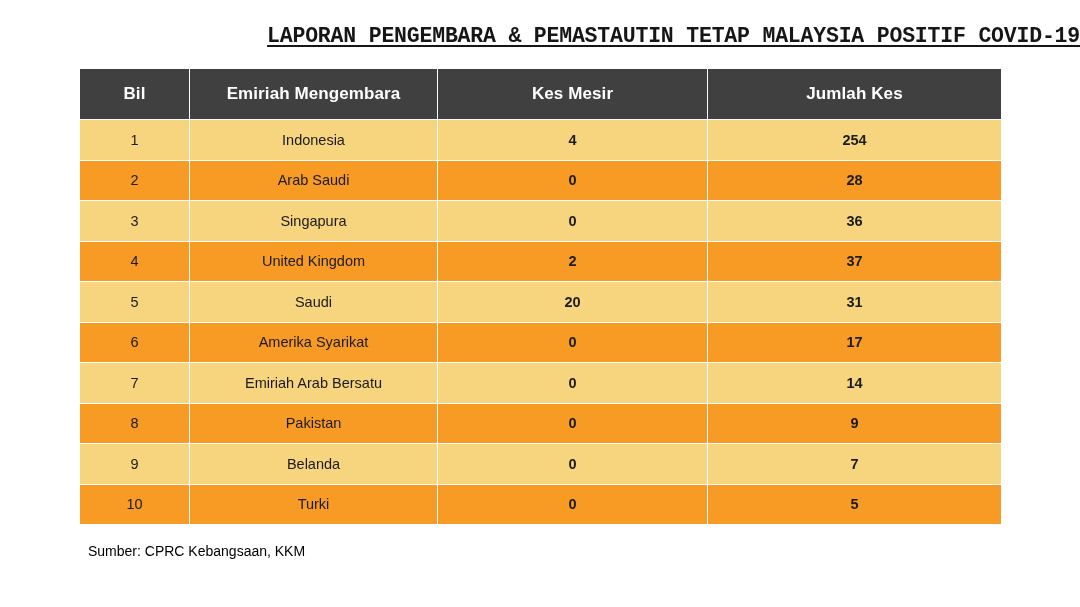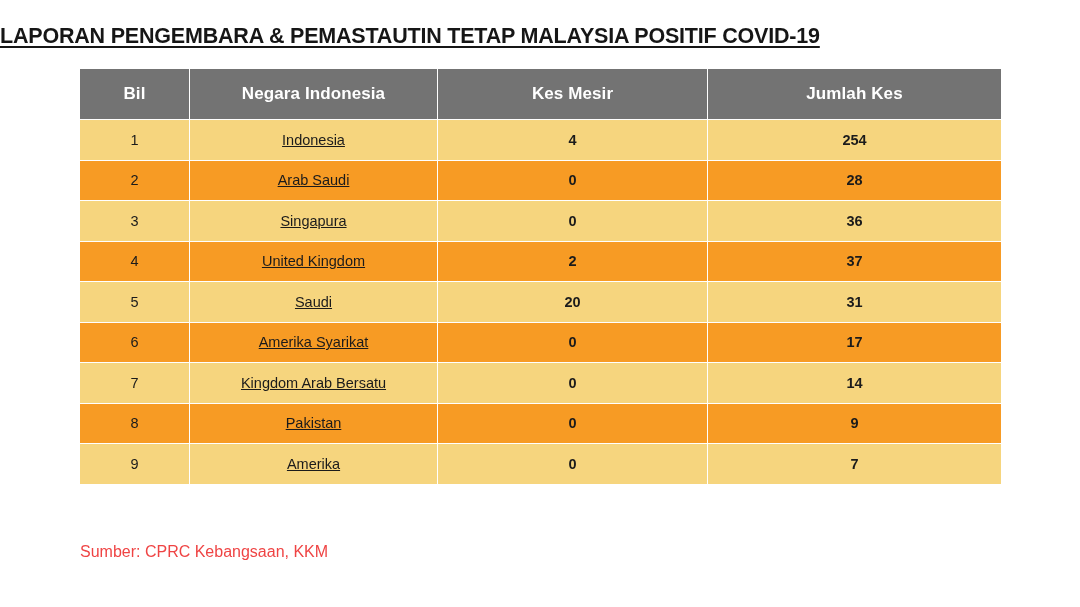--- a/index.html
+++ b/index.html
@@ -15,21 +15,22 @@
     overflow: hidden;
   }
   .page {
     position: relative;
     width: 1080px;
     height: 607px;
     box-sizing: border-box;
   }
   .title-block {
     padding-top: 22px;
-    text-align: left;
+    text-align: right;
+    font-family: Liberation Mono, monospace;
   }
   .title-line {
     font-size: 21.5px;
     font-weight: bold;
     letter-spacing: -0.2px;
     line-height: 29px;
     text-decoration: underline;
     text-underline-offset: 3px;
     color: #161616;
     white-space: nowrap;
@@ -42,21 +43,21 @@
     border-collapse: collapse;
     width: 100%;
     table-layout: fixed;
   }
   table.report col.c-bil { width: 110px; }
   table.report col.c-country { width: 248px; }
   table.report col.c-new { width: 270px; }
   table.report col.c-total { width: 294px; }
 
   table.report thead th {
-    background: #737373;
+    background: #404040;
     color: #ffffff;
     font-size: 17px;
     font-weight: bold;
     height: 40px;
     padding: 5px;
     border: 1.5px solid #ffffff;
     text-align: center;
     vertical-align: middle;
     letter-spacing: 0.1px;
   }
@@ -66,29 +67,29 @@
     border: 1.5px solid #ffffff;
     text-align: center;
     vertical-align: middle;
     font-size: 14.5px;
     color: #1b1b1b;
   }
   tbody tr.light td { background: #F6D57E; }
   tbody tr.dark  td { background: #F79B24; }
 
   td.cell-bil { font-size: 14.5px; font-weight: normal; }
-  td.cell-country { font-size: 14.5px; font-weight: normal; text-decoration: underline; }
+  td.cell-country { font-size: 14.5px; font-weight: normal; }
   td.cell-new, td.cell-total { font-weight: bold; font-size: 14.5px; }
 
   .source {
     position: absolute;
-    left: 80px;
+    left: 88px;
     top: 543px;
-    font-size: 16px;
-    color: #ef4444;
+    font-size: 14px;
+    color: #000000;
   }
 </style>
 </head>
 <body>
 
 <div class="page">
 
   <div class="title-block">
     <div class="title-line">LAPORAN PENGEMBARA &amp; PEMASTAUTIN TETAP MALAYSIA POSITIF COVID-19</div>
   </div>
@@ -97,21 +98,21 @@
     <table class="report">
       <colgroup>
         <col class="c-bil">
         <col class="c-country">
         <col class="c-new">
         <col class="c-total">
       </colgroup>
       <thead>
         <tr>
           <th>Bil</th>
-          <th>Negara Indonesia</th>
+          <th>Emiriah Mengembara</th>
           <th>Kes Mesir</th>
           <th>Jumlah Kes</th>
         </tr>
       </thead>
       <tbody>
         <tr class="light">
           <td class="cell-bil">1</td>
           <td class="cell-country">Indonesia</td>
           <td class="cell-new">4</td>
           <td class="cell-total">254</td>
@@ -141,35 +142,41 @@
           <td class="cell-total">31</td>
         </tr>
         <tr class="dark">
           <td class="cell-bil">6</td>
           <td class="cell-country">Amerika Syarikat</td>
           <td class="cell-new">0</td>
           <td class="cell-total">17</td>
         </tr>
         <tr class="light">
           <td class="cell-bil">7</td>
-          <td class="cell-country">Kingdom Arab Bersatu</td>
+          <td class="cell-country">Emiriah Arab Bersatu</td>
           <td class="cell-new">0</td>
           <td class="cell-total">14</td>
         </tr>
         <tr class="dark">
           <td class="cell-bil">8</td>
           <td class="cell-country">Pakistan</td>
           <td class="cell-new">0</td>
           <td class="cell-total">9</td>
         </tr>
         <tr class="light">
           <td class="cell-bil">9</td>
-          <td class="cell-country">Amerika</td>
+          <td class="cell-country">Belanda</td>
           <td class="cell-new">0</td>
           <td class="cell-total">7</td>
+        </tr>
+        <tr class="dark">
+          <td class="cell-bil">10</td>
+          <td class="cell-country">Turki</td>
+          <td class="cell-new">0</td>
+          <td class="cell-total">5</td>
         </tr>
       </tbody>
     </table>
   </div>
 
   <div class="source">Sumber: CPRC Kebangsaan, KKM</div>
 
 </div>
 
 </body></html>

